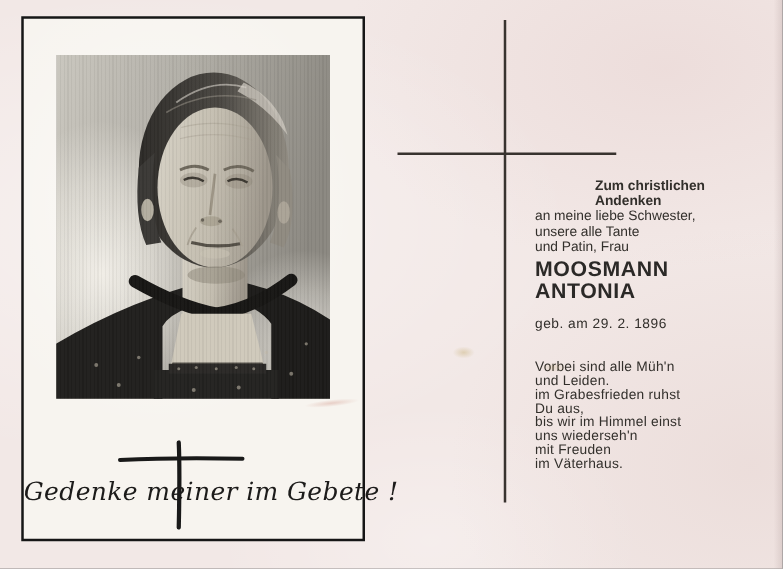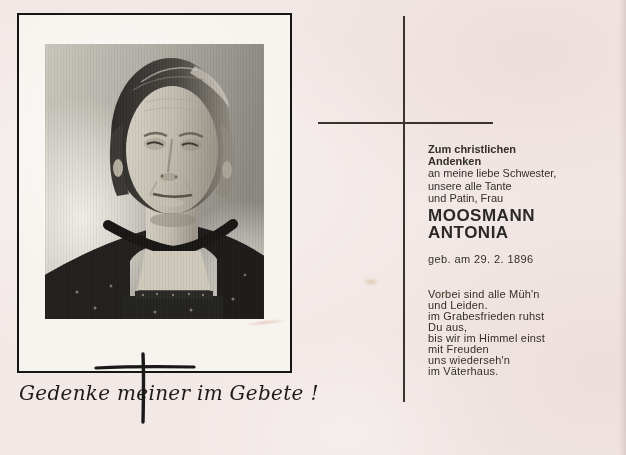--- a/index.html
+++ b/index.html
@@ -11,21 +11,21 @@
       radial-gradient(90% 70% at 20% 40%, rgba(255,255,255,.40), rgba(255,255,255,0) 60%),
       radial-gradient(60% 50% at 85% 12%, rgba(229,205,203,.40), rgba(229,205,203,0) 70%),
       radial-gradient(55% 60% at 96% 82%, rgba(224,202,198,.35), rgba(224,202,198,0) 70%),
       radial-gradient(40% 35% at 55% 95%, rgba(255,255,255,.25), rgba(255,255,255,0) 70%);
   }
   .edge-shade{position:absolute;right:0;top:0;width:7px;height:455px;
     background:linear-gradient(to right, rgba(90,60,60,0), rgba(90,60,60,.12));}
 
   
   .frame{
-    position:absolute;left:17px;top:13px;width:275px;height:360px;
+    position:absolute;left:17px;top:13px;width:275px;height:420px;
     box-sizing:border-box;border:2.5px solid #161616;
     background:#f7f4ef;
     background-image:radial-gradient(80% 60% at 40% 35%, rgba(255,255,255,.5), rgba(255,255,255,0) 75%);
   }
   .portrait-wrap{position:absolute;left:26px;top:29px;width:219px;height:275px;
     box-shadow:inset 0 0 0 1px rgba(40,40,35,.12);}
   .portrait-wrap svg{display:block;}
   .grain{position:absolute;left:0;top:0;width:219px;height:275px;
     background:repeating-linear-gradient(90deg, rgba(0,0,0,.045) 0 1px, rgba(255,255,255,.02) 1px 3px);
     pointer-events:none;}
@@ -33,21 +33,21 @@
   .caption{
     position:absolute;left:0;top:366px;width:270px;text-align:center;
     font-family:"DejaVu Serif","Liberation Serif",serif;font-style:italic;
     font-size:20px;letter-spacing:.3px;color:#1c1b1a;white-space:nowrap;
   }
 
   
   .cross-v{position:absolute;left:403px;top:16px;width:2.4px;height:386px;background:#38332f;}
   .cross-h{position:absolute;left:318px;top:121.5px;width:175px;height:2.4px;background:#38332f;}
   .txt{position:absolute;left:428px;color:#322f2b;white-space:nowrap;}
-  .b{font-weight:bold;}
+  .b{font-weight:bold;margin-left:48px;}
   .intro{top:143px;font-size:11px;line-height:12.2px;}
   .name{top:208px;font-size:17px;line-height:16.5px;font-weight:bold;letter-spacing:.5px;color:#2b2927;}
   .dates{top:252px;font-size:11px;line-height:15.5px;letter-spacing:.4px;text-align:center;}
   .verse{top:289px;font-size:11px;line-height:11px;letter-spacing:.2px;}
   .prayer{top:384px;font-size:11px;font-weight:bold;letter-spacing:.2px;}
   .credit{top:430px;font-size:11px;font-weight:bold;letter-spacing:.3px;}
 
   
   .stain{position:absolute;pointer-events:none;}
   .stain1{left:238px;top:319px;width:55px;height:7px;
@@ -179,22 +179,22 @@
   <div class="txt dates">
     <div>geb. am 29. 2. 1896</div>
   </div>
 
   <div class="txt verse">
     <div>Vorbei sind alle Müh'n</div>
     <div>und Leiden.</div>
     <div>im Grabesfrieden ruhst</div>
     <div>Du aus,</div>
     <div>bis wir im Himmel einst</div>
+    <div>uns wiederseh'n</div>
     <div>mit Freuden</div>
-    <div>uns wiederseh'n</div>
     <div>im Väterhaus.</div>
   </div>
 
 
   <div class="stain stain1"></div>
   <div class="stain stain2"></div>
   <div class="stain stain3"></div>
   <div class="edge-shade"></div>
 </div>
 

